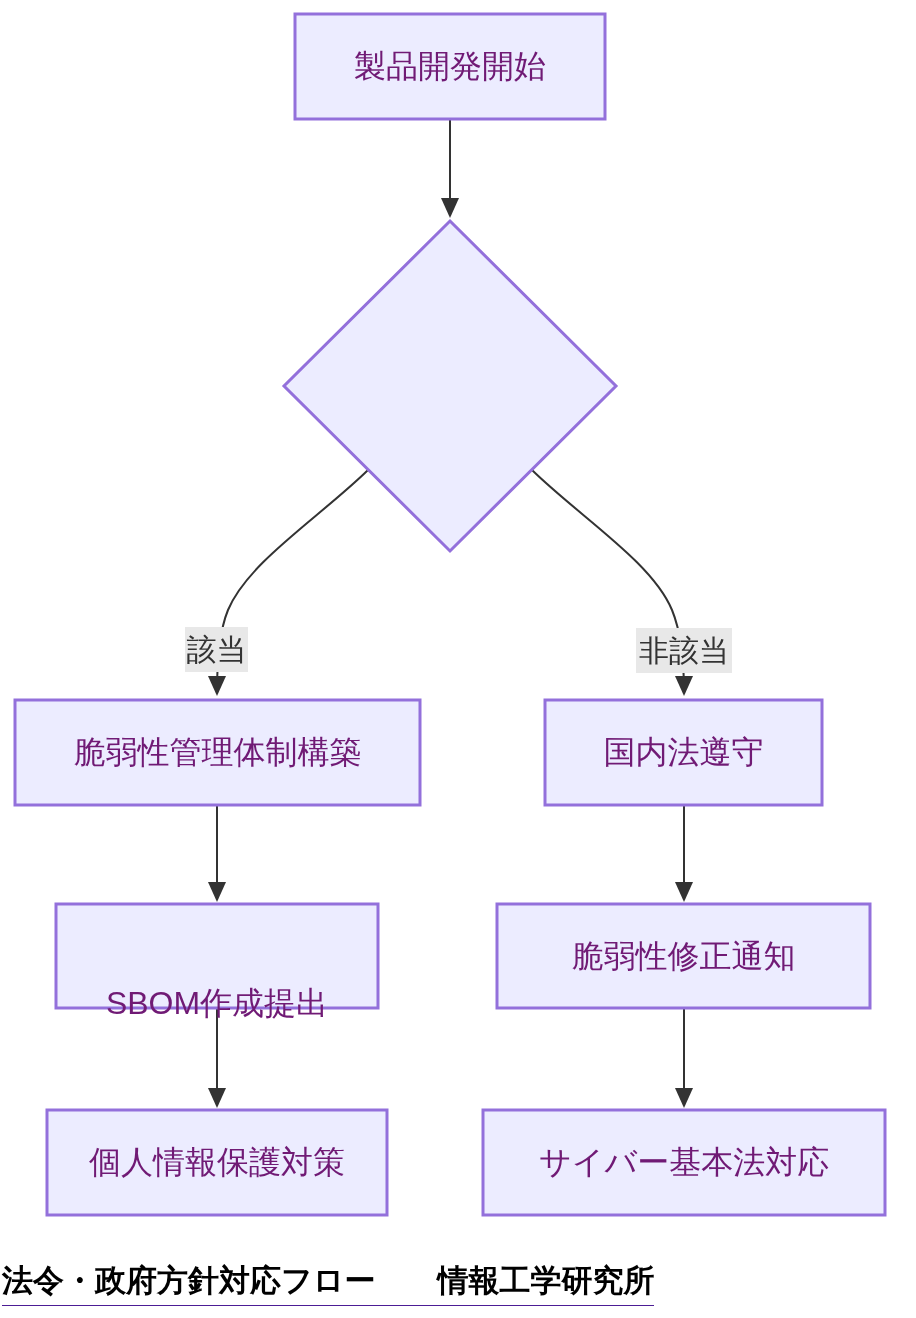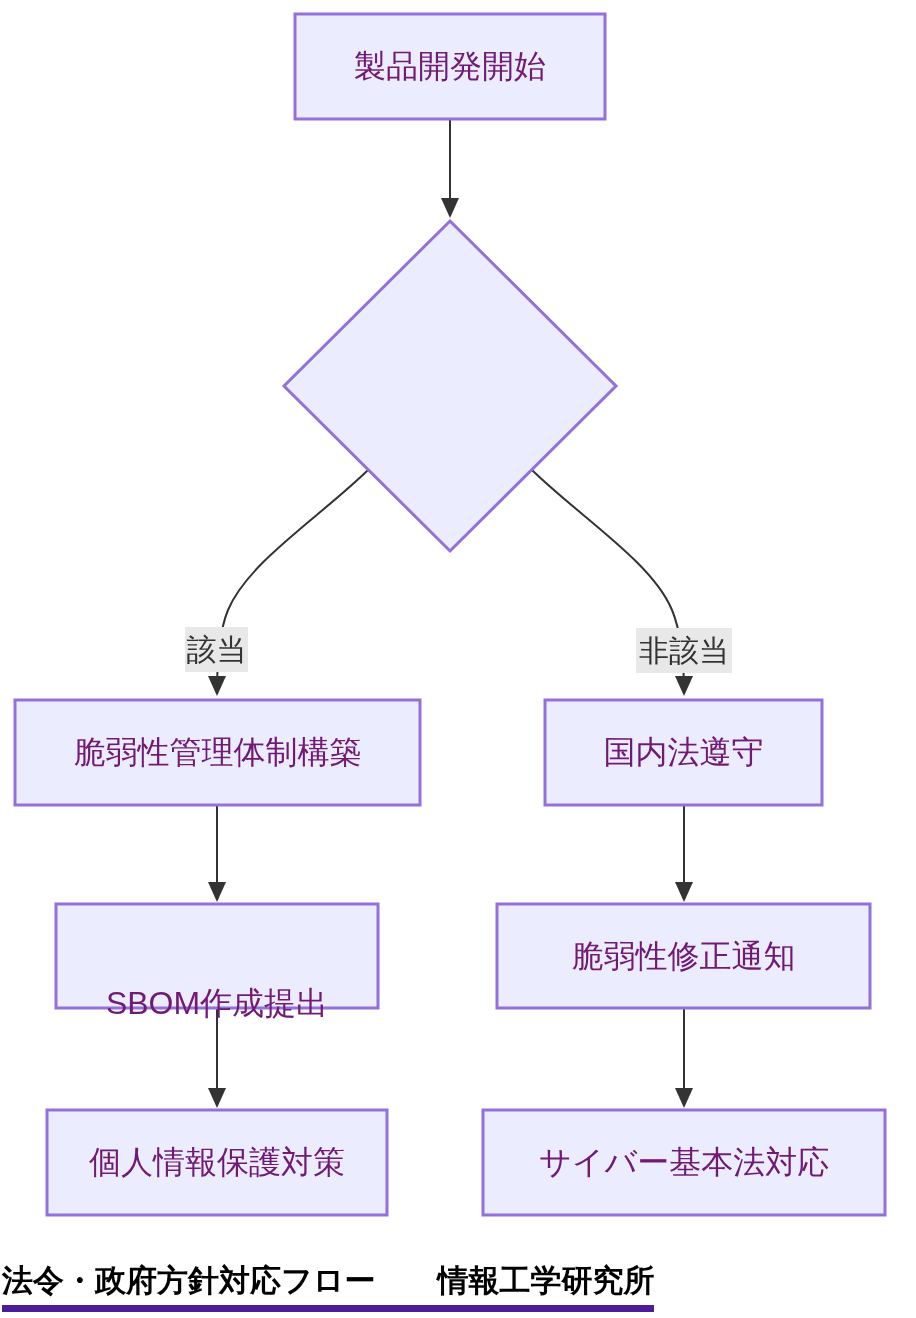--- a/index.html
+++ b/index.html
@@ -60,21 +60,21 @@
   .caption {
     position: absolute;
     left: 2px;
     top: 1260px;
     font-size: 31px;
     font-weight: 700;
     color: #000000;
   }
   .caption .underlined {
     display: inline-block;
-    border-bottom: 7px solid #4c1d95;
+    border-bottom: 1px solid #4c1d95;
     padding-bottom: 3px;
   }
 </style>
 </head>
 <body>
 
 <div class="page">
 
   <svg class="edges-layer" width="916" height="1318" viewBox="0 0 916 1318">
     <defs>

